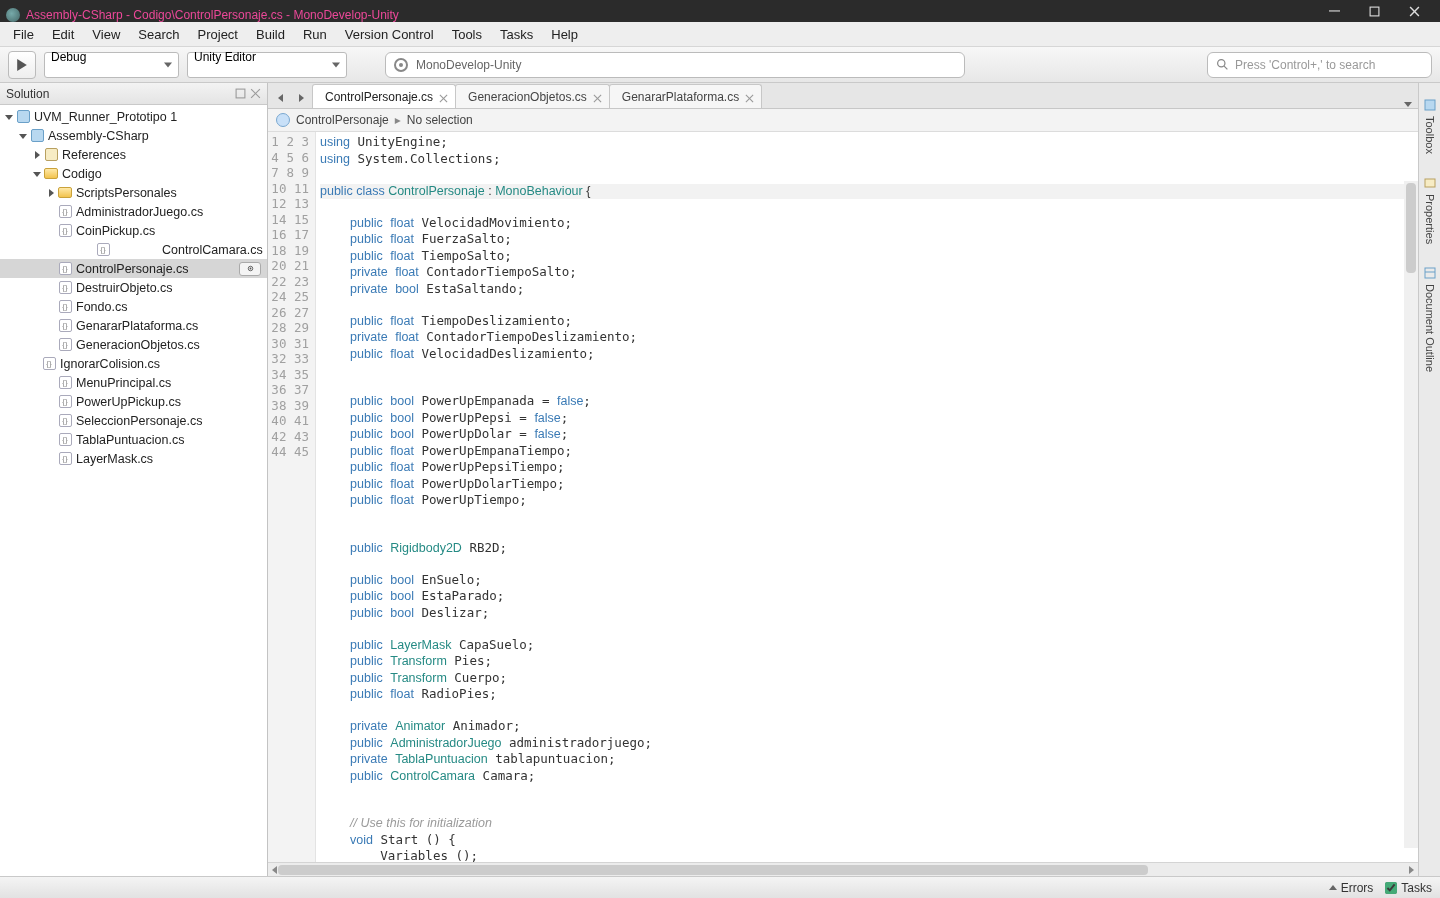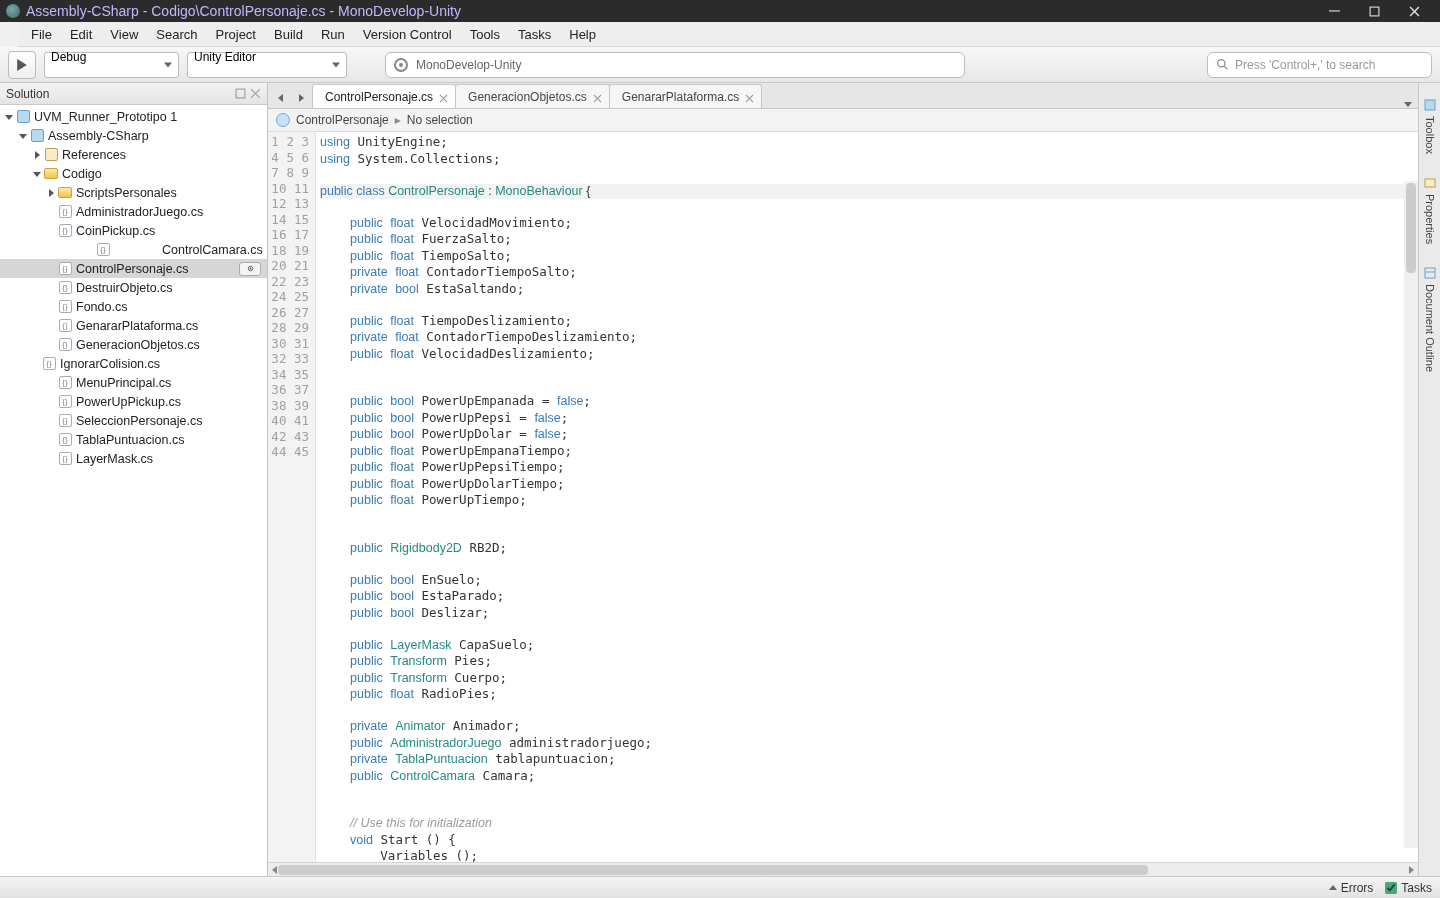--- a/index.html
+++ b/index.html
@@ -1,26 +1,26 @@
 <!DOCTYPE html>
 <html><head>
 <meta charset="utf-8">
 <style>
 * { margin: 0; padding: 0; box-sizing: border-box; font-family: "Segoe UI", Tahoma, sans-serif; }
 body { width: 1440px; height: 898px; background: #f0f0f0; display: flex; flex-direction: column; overflow: hidden; }
 
 
-.titlebar { background: #2b2b2b; color: #c4b5fd; height: 22px; display: flex; align-items: center; padding: 0 6px; font-size: 14px; }
+.titlebar { background: #2b2b2b; color: #ec4899; height: 22px; display: flex; align-items: flex-end; padding: 0 6px; font-size: 12px; }
 .titlebar .app-icon { width: 14px; height: 14px; margin-right: 6px; background: radial-gradient(circle at 40% 40%, #7aa 0%, #466 100%); border-radius: 50%; }
 .titlebar .spacer { flex: 1; }
 .titlebar .win-btn { width: 40px; height: 22px; display: flex; align-items: center; justify-content: center; color: #ddd; }
 .titlebar .win-btn svg { width: 11px; height: 11px; }
 
 
-.menubar { background: #eeeeee; border-bottom: 1px solid #d6d6d6; height: 24px; display: flex; align-items: center; padding: 12px 4px; font-size: 13px; margin-left: 18px; }
+.menubar { background: #eeeeee; border-bottom: 1px solid #d6d6d6; height: 24px; display: flex; align-items: center; padding: 12px 4px; font-size: 13px; }
 .menubar .menu-item { padding: 3px 9px; cursor: default; color: #222; }
 
 
 .toolbar { background: linear-gradient(#f7f7f7, #e7e7e7); border-bottom: 1px solid #c9c9c9; height: 36px; display: flex; align-items: center; padding: 0 8px; gap: 8px; }
 .run-btn { width: 28px; height: 28px; border: 1px solid #bbb; border-radius: 4px; background: linear-gradient(#fff,#eee); display:flex; align-items:center; justify-content:center; }
 .run-btn svg { width: 12px; height: 12px; fill: #555; }
 .combo { height: 26px; border: 1px solid #bbb; background: #fff; font-size: 12px; padding: 0 20px 16px 6px; min-width: 135px; appearance: none; position: relative; display:flex; align-items:center; border-radius: 3px; }
 .combo::after { content:""; position:absolute; right:6px; top:50%; width:0;height:0;border-left:4px solid transparent;border-right:4px solid transparent;border-top:5px solid #666; transform:translateY(-50%); }
 .mid-search { flex: 0 0 580px; margin-left: 30px; height: 26px; border: 1px solid #bbb; border-radius: 6px; background: #fff; display:flex; align-items:center; padding: 0 8px; gap: 8px; color:#666; font-size:12px;}
 .mid-search .target-icon { width:14px; height:14px; border:2px solid #888; border-radius:50%; position:relative; flex-shrink:0;}

